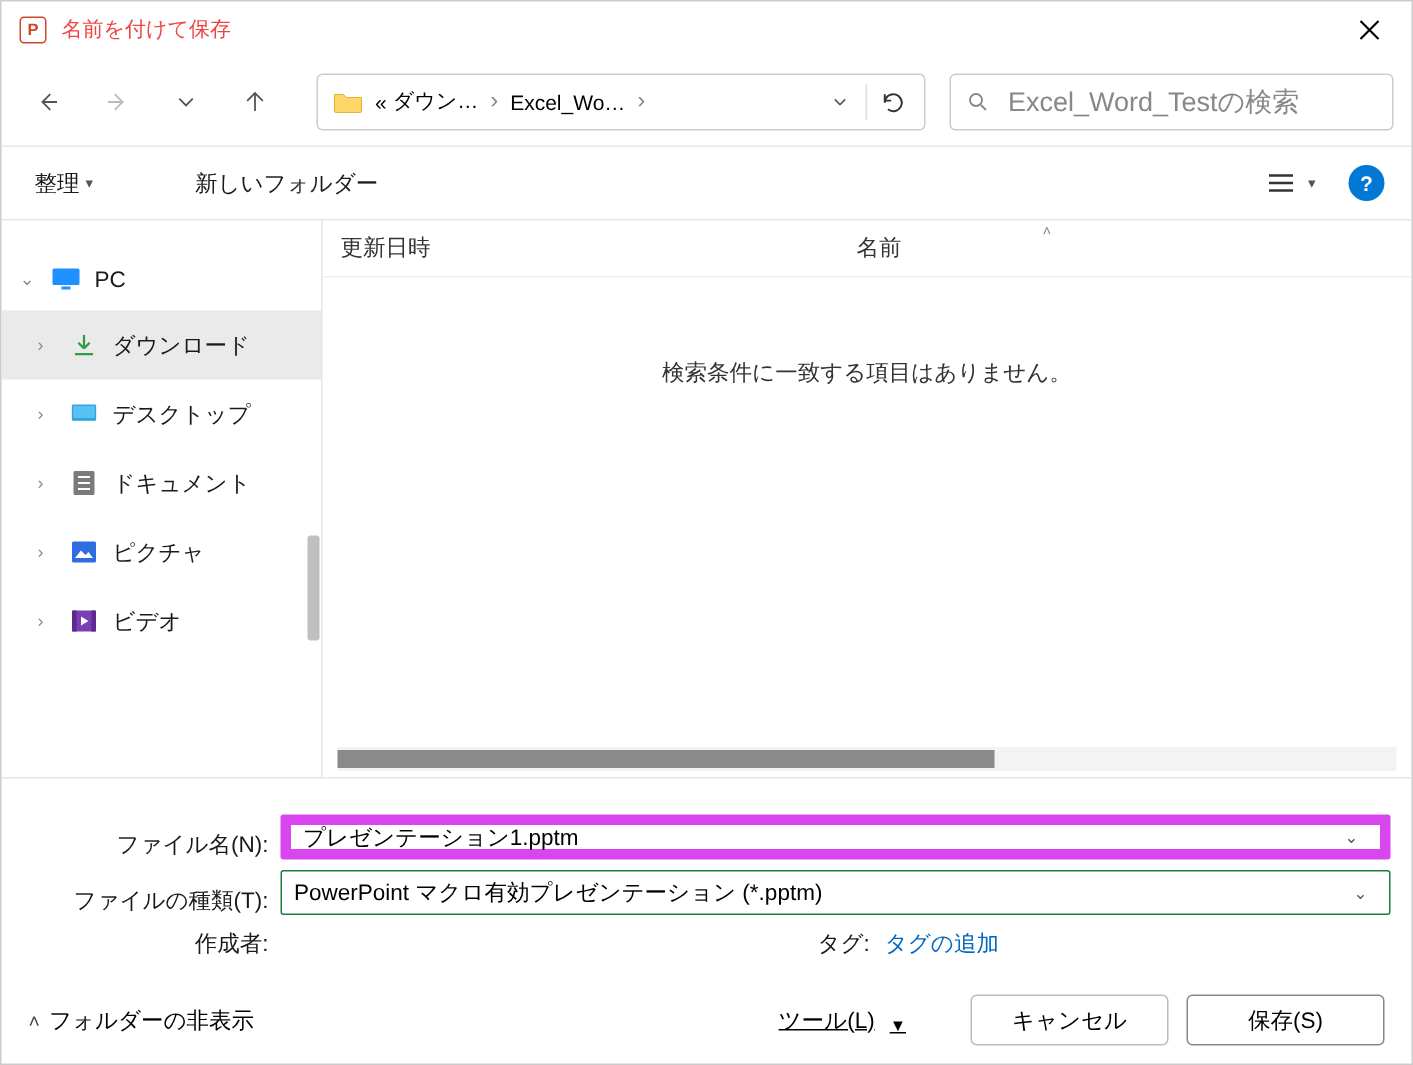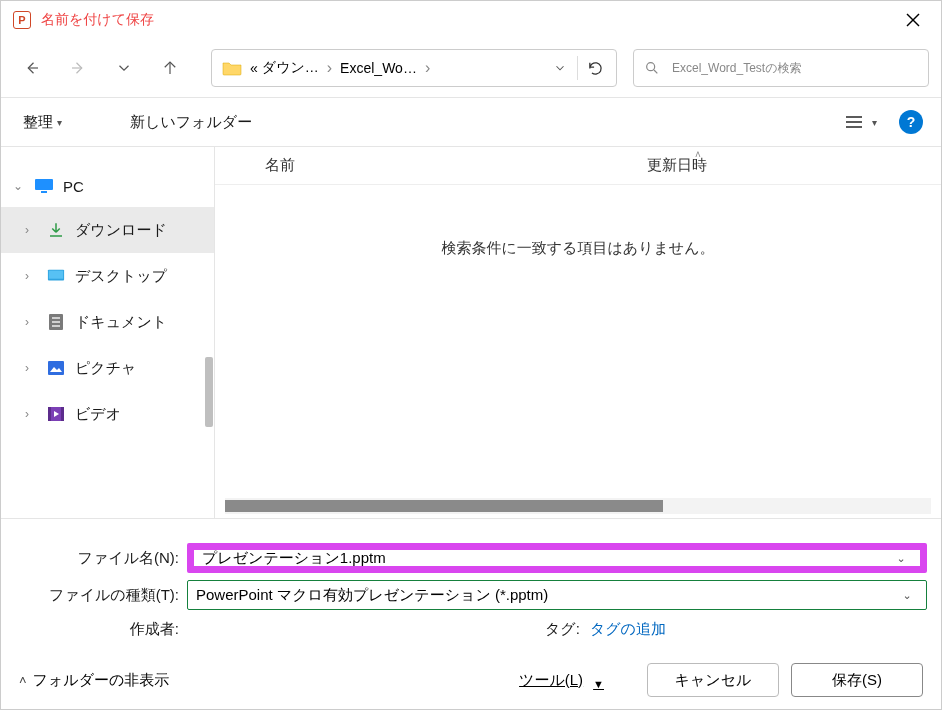--- a/index.html
+++ b/index.html
@@ -20,21 +20,21 @@
 .nav-sep { width: 6px; }
 .path-box { flex: 1; height: 38px; border: 1px solid #ccc; border-radius: 4px; display: flex; align-items: center; padding: 0 4px; min-width: 0; }
 .path-box .folder-ico { width: 20px; height: 16px; margin: 0 6px; }
 .path-box .crumb { display: flex; align-items: center; font-size: 14px; color: #000; padding: 0 2px; white-space: nowrap; cursor: pointer; }
 .path-box .bc-sep { color: #888; margin: 0 6px; }
 .path-box .bc-spacer { flex: 1; }
 .path-box .path-btn { width: 34px; height: 34px; display: flex; align-items: center; justify-content: center; cursor: pointer; }
 .path-box .vdiv { width: 1px; height: 24px; background: #ddd; margin: 0 0px; }
 .search-box { width: 296px; height: 38px; border: 1px solid #ccc; border-radius: 4px; display: flex; align-items: center; padding: 0 10px; margin-left: 8px; }
 .search-box svg { width: 16px; height: 16px; color: #888; margin-right: 12px; }
-.search-box .ph { color: #888; font-size: 12px; }
+.search-box .ph { color: #888; font-size: 18px; }
 
 .hr { height: 1px; background: #e5e5e5; }
 
 
 .toolbar { display: flex; align-items: center; height: 48px; padding: 0 18px; }
 .toolbar .tb-item { display: flex; align-items: center; font-size: 15px; color: #1a1a1a; cursor: pointer; padding: 4px 4px; }
 .toolbar .tb-item .dd { margin-left: 4px; font-size: 10px; color: #555; }
 .toolbar .tb-gap1 { width: 60px; }
 .toolbar .spacer { flex: 1; }
 .toolbar .view-btn { display: flex; align-items: center; cursor: pointer; padding: 4px; margin-right: 18px; }
@@ -57,21 +57,21 @@
 .list-header .col { padding: 0 12px; }
 .list-header .col.name { width: 420px; padding-left: 50px; }
 .list-header .col.date { flex: 1; }
 .list-header .updown { position: absolute; left: 480px; top: 2px; font-size: 10px; color: #888; }
 .list-empty { flex: 1; display: flex; align-items: flex-start; justify-content: center; padding-top: 54px; color: #333; font-size: 15px; }
 .list-hscroll { height: 16px; background: #f3f3f3; position: relative; margin: 0 10px 4px 10px; }
 .list-hscroll .thumb { position: absolute; left: 0; top: 2px; height: 12px; width: 62%; background: #8a8a8a; }
 
 
 .footer { padding: 24px 14px 12px 14px; }
-.frow { display: flex; align-items: center; margin-bottom: 7px; }
+.frow { display: flex; align-items: flex-end; margin-bottom: 7px; }
 .frow .flabel { width: 172px; text-align: right; padding-right: 8px; font-size: 15px; color: #1a1a1a; }
 .frow .finput { flex: 1; height: 30px; border: 7px solid #d946ef; border-radius: 2px; display: flex; align-items: center; padding: 0 8px; font-size: 15px; }
 .frow .fselect { flex: 1; height: 30px; border: 1px solid #15803d; border-radius: 2px; display: flex; align-items: center; padding: 0 8px; font-size: 15px; }
 .frow .fdd { width: 22px; text-align: center; color: #555; font-size: 11px; }
 .meta-row { display: flex; align-items: center; margin-top: 10px; padding-left: 0; }
 .meta-row .mlabel { font-size: 15px; color: #1a1a1a; text-align: right; }
 .meta-row .mval { font-size: 15px; }
 .meta-row .link { color: #0067c0; cursor: pointer; }
 
 
@@ -259,22 +259,22 @@
       </span>
       <span class="lbl">ビデオ</span>
     </div>
 
     <div class="tree-scroll-thumb"></div>
   </div>
 
   <div class="list">
     <div class="list-header">
       <span class="updown">˄</span>
+      <div class="col date"><span>更新日時</span></div>
       <div class="col name"><span>名前</span></div>
-      <div class="col date"><span>更新日時</span></div>
     </div>
     <div class="list-empty">検索条件に一致する項目はありません。</div>
     <div class="list-hscroll">
         <div class="thumb"></div>
       </div>
   </div>
 </div>
 
 <div class="hr"></div>
 

